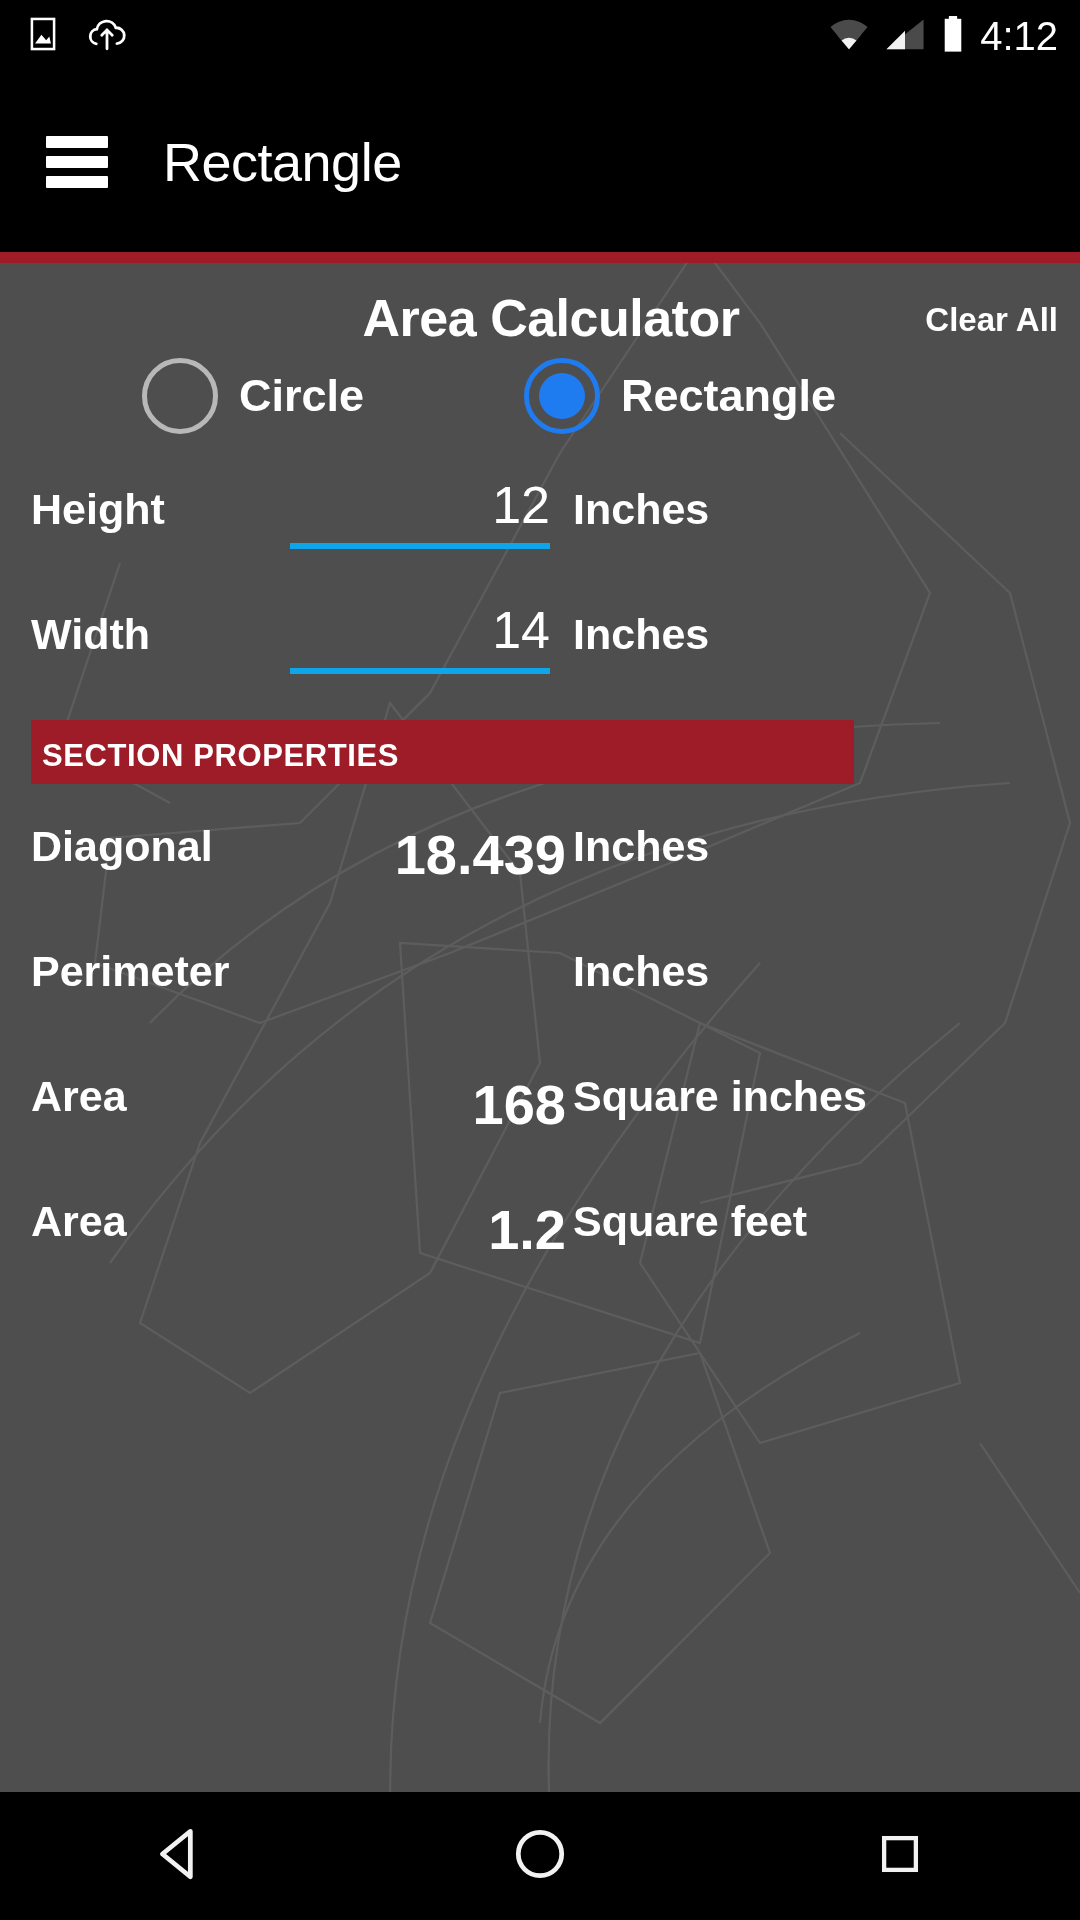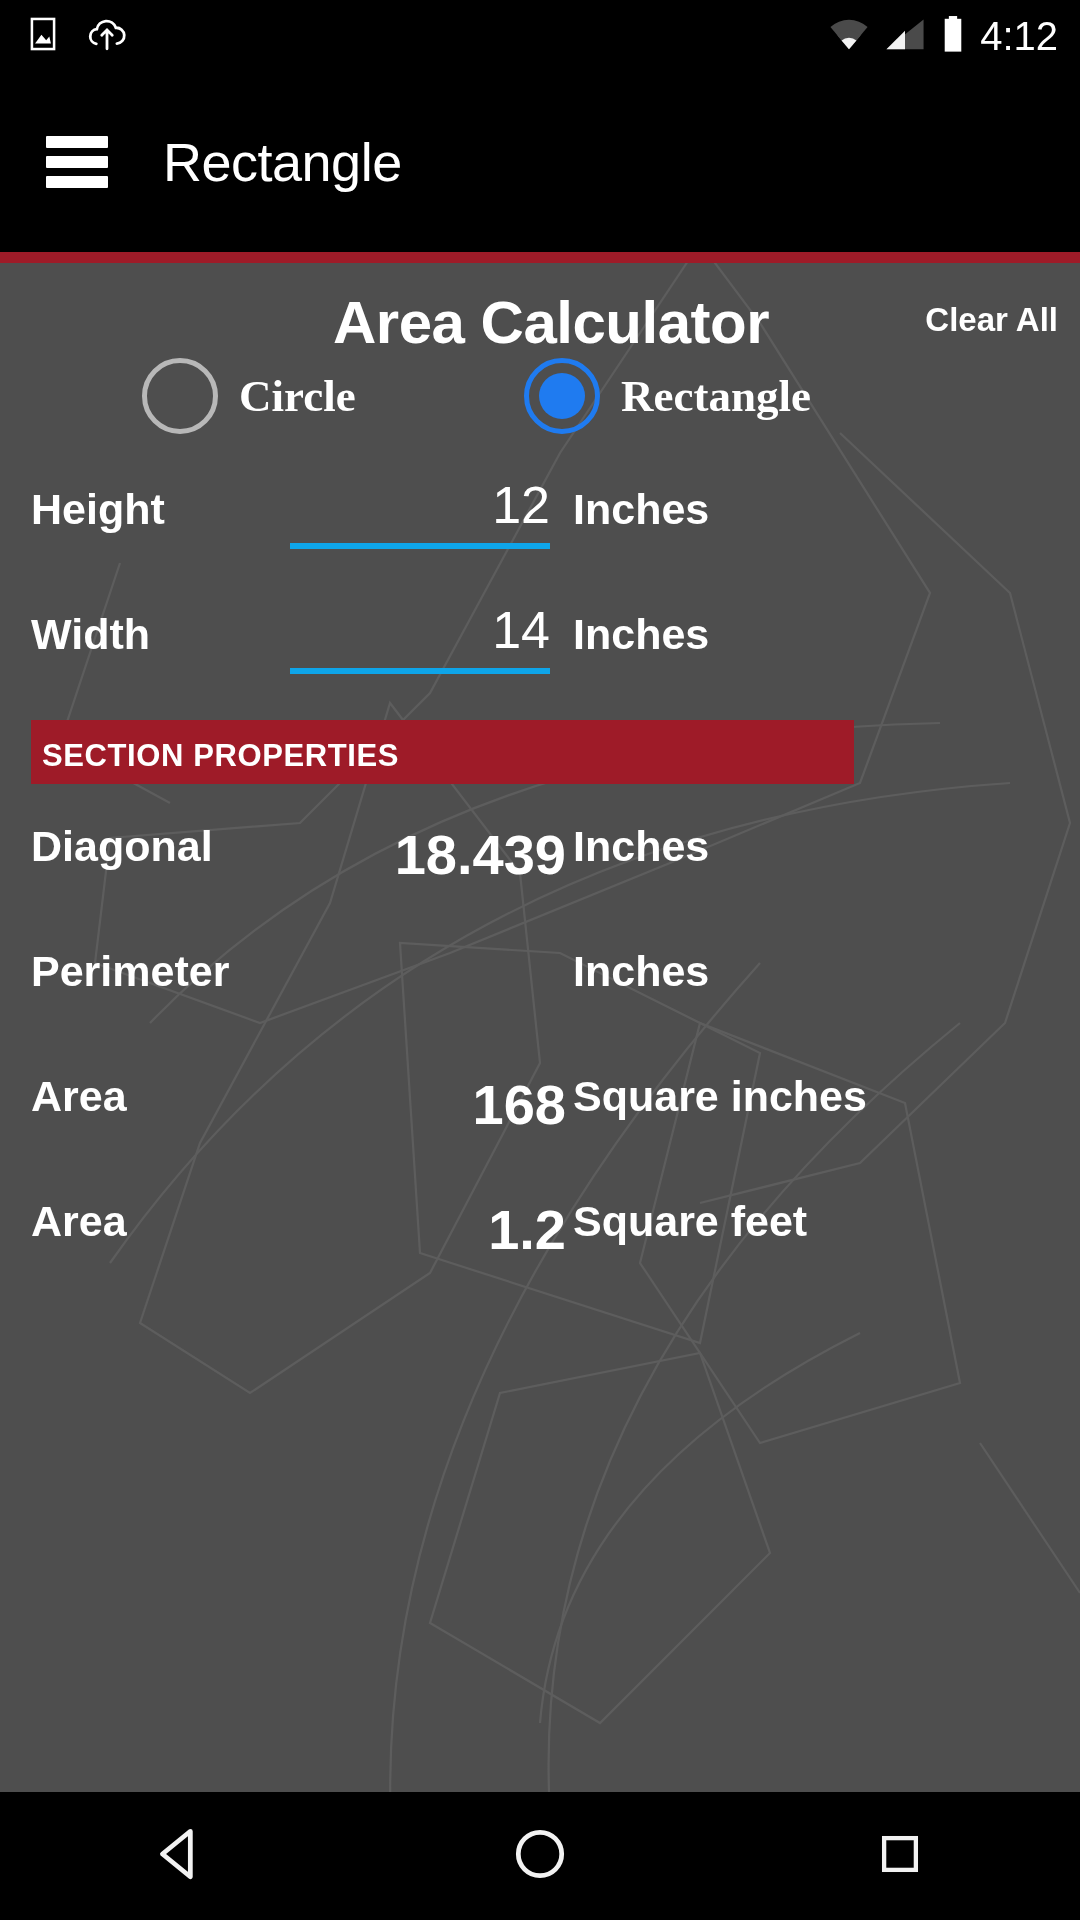--- a/index.html
+++ b/index.html
@@ -38,29 +38,29 @@
   
   .content{
     position:absolute; top:263px; left:0; width:1080px; height:1529px;
     background:#4e4e4e; overflow:hidden;
   }
   .watermark{ position:absolute; inset:0; opacity:1; pointer-events:none; }
 
   .title-row{ position:absolute; top:25px; left:0; width:1080px; height:60px; }
   .page-title{
     position:absolute; width:1080px; text-align:center; top:0;
-    color:#fff; font-size:60px; font-weight:bold; letter-spacing:-0.5px;padding-left:22px;
+    color:#fff; font-size:52px; font-weight:bold; letter-spacing:-0.5px;padding-left:22px;
   }
   .clear-all{
     position:absolute; right:22px; top:13px;
     color:#fff; font-size:33px; font-weight:700; cursor:pointer;
   }
 
   
-  .radio-row{ position:absolute; top:85px; left:0; width:1080px; height:110px;font-family:Liberation Serif, serif; }
+  .radio-row{ position:absolute; top:85px; left:0; width:1080px; height:110px; }
   .radio-opt{ position:absolute; display:flex; align-items:center; cursor:pointer; }
   .radio-opt.circle{ left:142px; top:10px; }
   .radio-opt.rect{ left:524px; top:10px; }
   .radio-mark{
     width:76px; height:76px; border-radius:50%;
     border:5px solid #b8b8b8; background:transparent;
     display:flex; align-items:center; justify-content:center; flex:none;
   }
   .radio-mark.on{ border-color:#1f7bf0; }
   .radio-dot{ width:46px; height:46px; border-radius:50%; background:#1f7bf0; }

